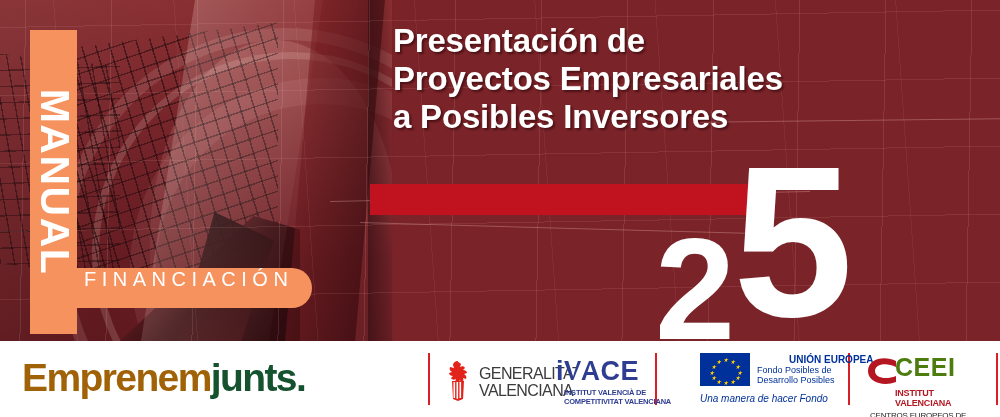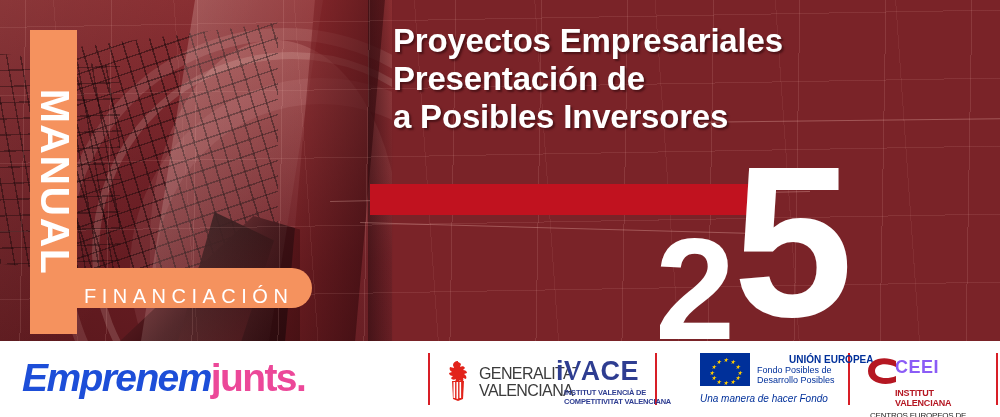--- a/index.html
+++ b/index.html
@@ -182,21 +182,21 @@
 
   
   .fin-pill {
     position: absolute;
     left: 62px; top: 268px;
     width: 250px;
     height: 40px;
     background: #f5925e;
     border-radius: 0 20px 20px 0;
     display: flex;
-    align-items: flex-end;
+    align-items: flex-start;
   }
   .fin-text {
     color: #ffffff;
     font-family: "Liberation Sans", sans-serif;
     font-size: 20px;
     letter-spacing: 5.5px;
     padding-left: 22px;
     white-space: nowrap;
   }
 
@@ -270,22 +270,22 @@
   
   .ej {
     position: absolute;
     left: 22px; top: 14px;
     font-family: "Liberation Sans", sans-serif;
     font-weight: bold;
     font-size: 39px;
     letter-spacing: -1.6px;
     line-height: 46px;
   }
-  .ej-dark { color: #1d4ed8; font-style: italic; }
-  .ej-red  { color: #ec4899; }
+  .ej-dark { color: #a16207; }
+  .ej-red  { color: #14532d; }
 
   
   .gv {
     position: absolute;
     left: 443px; top: 18px;
     display: flex;
     align-items: center;
     gap: 6px;
   }
   .gv-text {
@@ -372,24 +372,24 @@
     position: absolute;
     left: 866px; top: 14px;
   }
   .ceei-row { display: flex; align-items: flex-start; }
   .ceei-swoosh {
     position: relative;
     width: 32px; height: 30px;
     margin-top: 2px;
   }
   .ceei-word {
-    color: #8b5cf6;
-    font-family: "Liberation Sans", sans-serif;
-    font-weight: bold;
-    font-size: 18px;
+    color: #4d7c0f;
+    font-family: "Liberation Sans", sans-serif;
+    font-weight: bold;
+    font-size: 25px;
     line-height: 25px;
     letter-spacing: 0.5px;
     margin-left: -3px;
   }
   .ceei-cv {
     color: #b51722;
     font-family: "Liberation Sans", sans-serif;
     font-weight: bold;
     font-size: 9px;
     line-height: 10px;
@@ -441,22 +441,22 @@
 
     <div class="manual-bar">
       <span class="manual-text">MANUAL</span>
     </div>
 
     <div class="fin-pill">
       <span class="fin-text">FINANCIACIÓN</span>
     </div>
 
     <div class="title-block">
+      <div class="title-line">Presentación de</div>
       <div class="title-line">Proyectos Empresariales</div>
-      <div class="title-line">Presentación de</div>
       <div class="title-line">a Posibles Inversores</div>
     </div>
   </div>
 
   <div class="footer">
 
     <div class="divider div-1"></div>
     <div class="divider div-2"></div>
     <div class="divider div-3"></div>
     <div class="divider div-4"></div>

